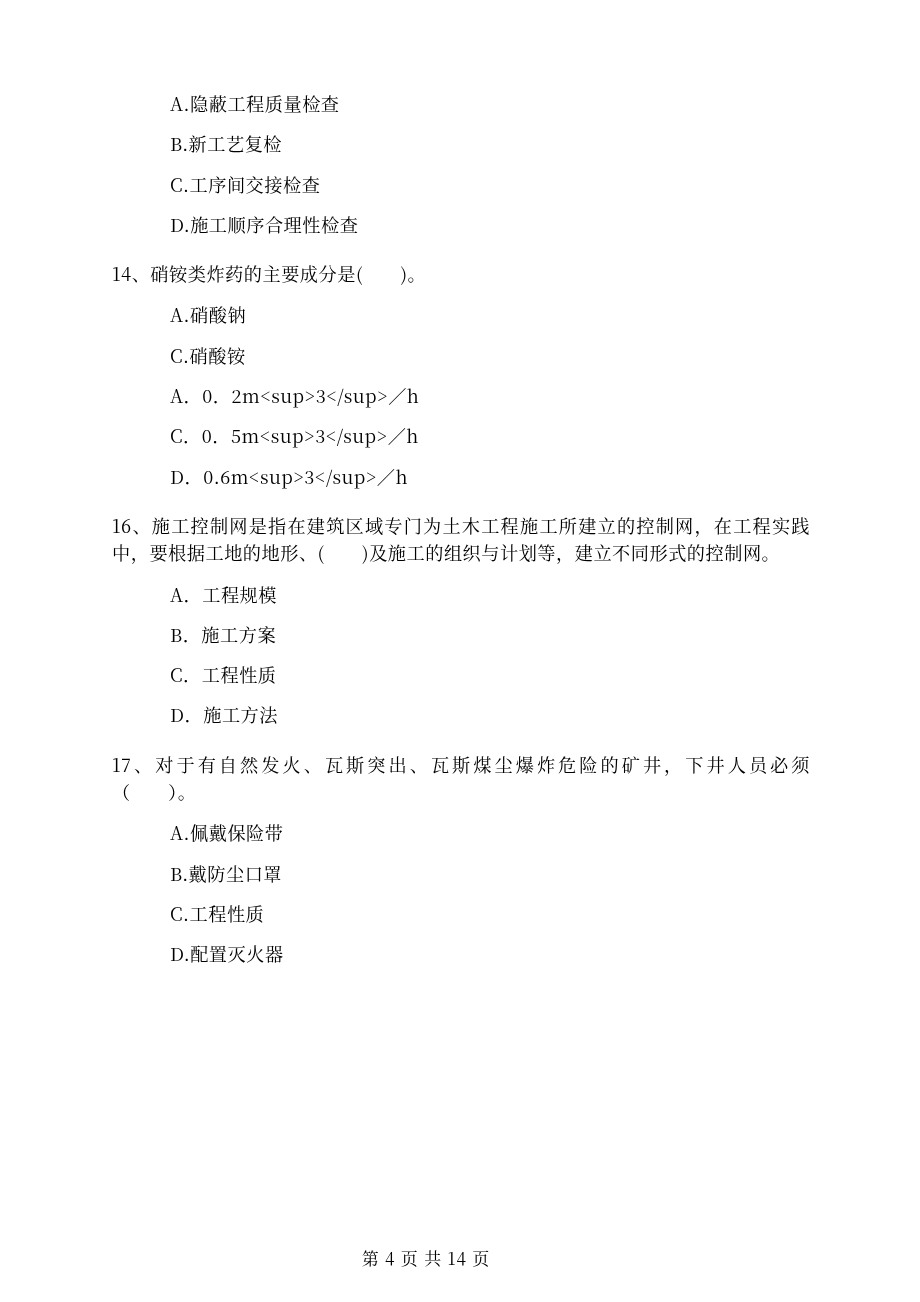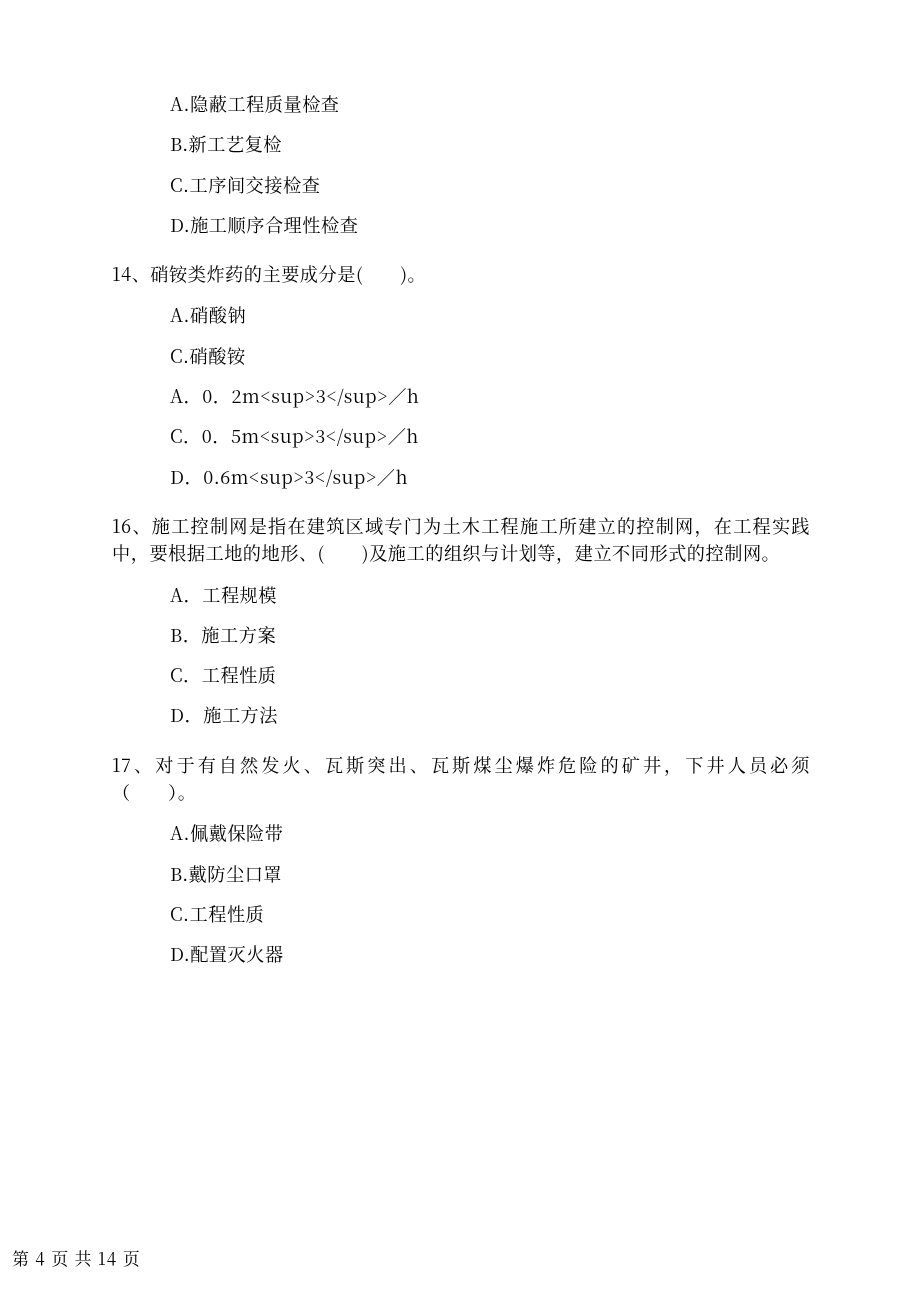--- a/index.html
+++ b/index.html
@@ -29,23 +29,23 @@
   .stem {
     padding-left: 0;
     margin-top: 22px;
     margin-bottom: 14px;
     text-align: justify;
     text-justify: inter-ideograph;
   }
   .footer {
     position: absolute;
     bottom: 32px;
-    left: 12px;
+    left: 5px;
     width: 842px;
-    text-align: left;
+    text-align: center;
     font-size: 17px;
     letter-spacing: 1px;
   }
 </style>
 </head>
 <body>
 
 <div class="page">
 
   <div class="opt">A.隐蔽工程质量检查</div>

